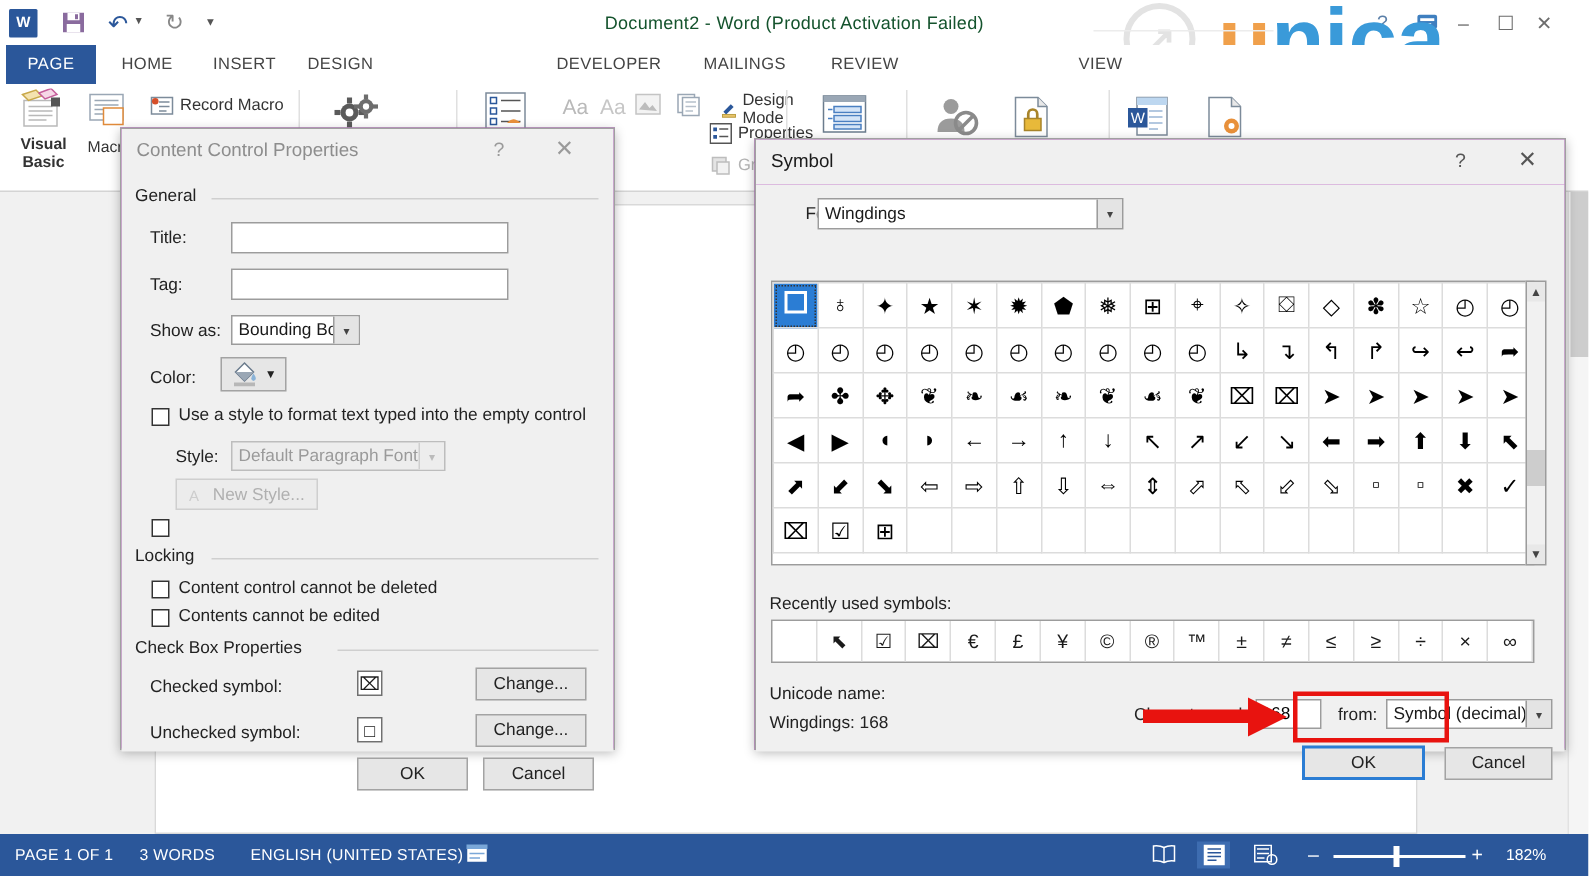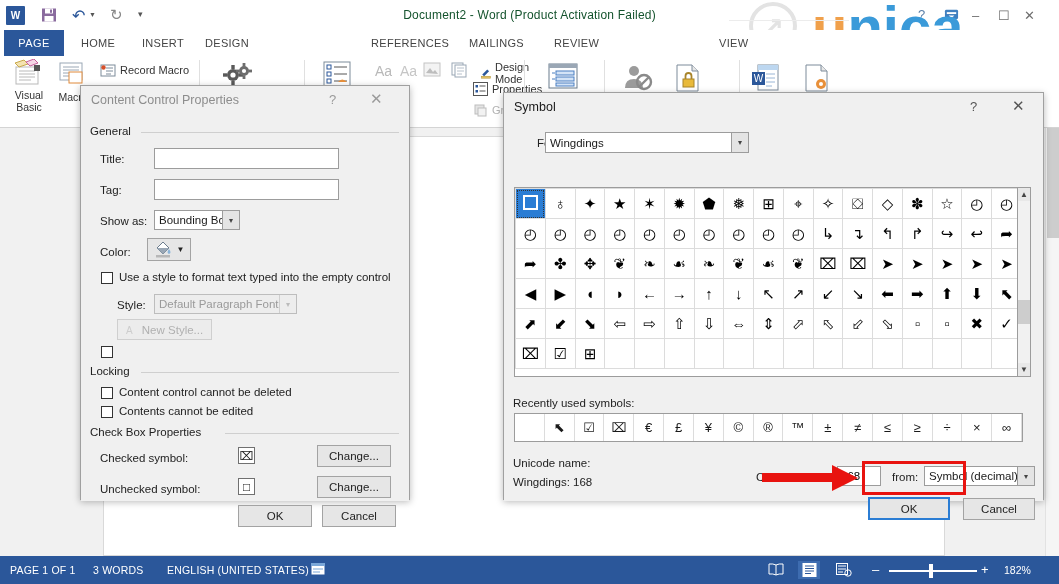--- a/index.html
+++ b/index.html
@@ -172,21 +172,21 @@
   </div>
   <div class="wmline" style="left:0;top:20px;width:120px;"></div>
   <div class="wmline" style="left:0;top:44px;width:90px;"></div>
 </div>
 
 <div id="tabstrip">
   <div class="filetab">PAGE</div>
   <div class="tab" style="left:72px;">HOME</div>
   <div class="tab" style="left:133px;">INSERT</div>
   <div class="tab" style="left:196px;">DESIGN</div>
-  <div class="tab" style="left:362px;">REFERENCES</div>
+  <div class="tab" style="left:362px;">DEVELOPER</div>
   <div class="tab" style="left:460px;">MAILINGS</div>
   <div class="tab" style="left:545px;">REVIEW</div>
   <div class="tab" style="left:710px;">VIEW</div>
 </div>
 
 <div id="ribbon">
 
   <div class="rgroup" style="left:0;width:200px;">
     <div class="bigbtn" style="left:8px;top:3px;width:42px;">
       <svg width="34" height="30" viewBox="0 0 34 30">
@@ -194,21 +194,21 @@
         <g stroke="#b9b9b9">
             <line x1="7" y1="12" x2="23" y2="12"></line>
             <line x1="7" y1="15" x2="23" y2="15"></line>
             <line x1="7" y1="18" x2="23" y2="18"></line>
             <line x1="7" y1="21" x2="19" y2="21"></line>
           </g>
         <path d="M3 4 L12 1 L16 5 L7 8 Z" fill="#f4e3b0" stroke="#c8a84a"></path>
         <path d="M14 3 L22 0 L26 4 L18 7 Z" fill="#f6d7e6" stroke="#c55e9a"></path>
         <rect x="22" y="6" width="6" height="6" fill="#555"></rect>
       </svg>
-      <div style="margin-top:-2px;"><span>Visual</span><br><span>Basic</span></div>
+      <div style="margin-top:-2px;font-weight:bold;"><span>Visual</span><br><span>Basic</span></div>
     </div>
     <div class="bigbtn" style="left:52px;top:3px;width:42px;">
       <svg width="34" height="30" viewBox="0 0 34 30">
         <rect x="4" y="4" width="22" height="17" fill="#fff" stroke="#9aa7b5"></rect>
         <g stroke="#9aa7b5">
             <line x1="7" y1="8" x2="23" y2="8"></line>
             <line x1="7" y1="11" x2="23" y2="11"></line>
             <line x1="7" y1="14" x2="23" y2="14"></line>
             <line x1="7" y1="17" x2="19" y2="17"></line>
           </g>

